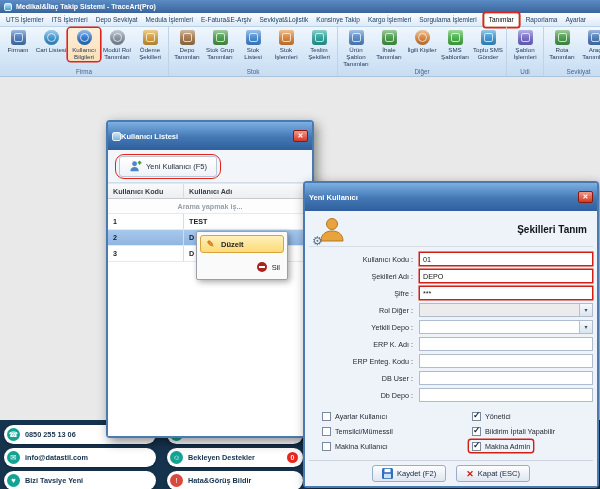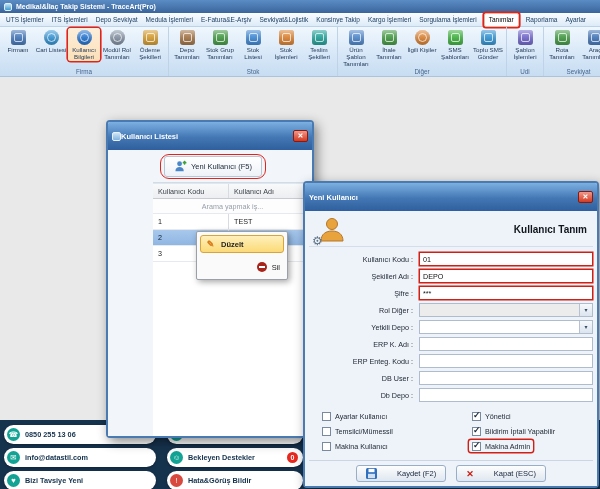--- a/index.html
+++ b/index.html
@@ -57,28 +57,28 @@
              background:linear-gradient(#7cb0e2,#4377b4 55%,#2f5f9e);color:#fff;font-size:7.5px;font-weight:bold;
              border-radius:2px 2px 0 0;}
   .dlg-ico{width:9px;height:9px;border-radius:2px;background:linear-gradient(#cfe6f8,#7fb2dd);
            border:1px solid #e6f1fa;flex:none;}
   .dlg-close{margin-left:auto;width:15px;height:12px;border-radius:2px;flex:none;
              background:linear-gradient(#f2988a,#d33a21);border:1px solid #8a1a10;color:#fff;
              font-size:7px;line-height:10px;text-align:center;font-weight:bold;}
 
   
   #user-list{left:106px;top:120px;width:208px;height:318px;z-index:2;}
-  .ul-body{flex:1;display:flex;flex-direction:column;background:#f2f6fb;overflow:hidden;padding-left:45px;}
+  .ul-body{flex:1;display:flex;flex-direction:column;background:#f2f6fb;overflow:hidden;}
   .ul-toolbar{height:33px;display:flex;align-items:center;padding-left:7px;
               background:#f2f6fb;border-bottom:1px solid #d0dce8;}
   .annot{border:1.6px solid #e2231a;border-radius:9px;padding:1px 3px;}
   .new-user-btn{display:flex;align-items:center;gap:4px;height:21px;padding:0 9px;
                 background:linear-gradient(#ffffff,#eef2f7);border:1px solid #b8c6d6;border-radius:3px;
                 font-size:7.5px;color:#1c2a3a;font-family:inherit;}
-  .grid{flex:1;display:flex;flex-direction:column;background:#0c4a6e;border-top:1px solid #e2e7ee;}
+  .grid{flex:1;display:flex;flex-direction:column;background:#0c4a6e;border-top:1px solid #e2e7ee;font-weight:bold;}
   .g-head{display:flex;height:15px;background:linear-gradient(#f8f9fa,#eceef1);border-bottom:1px solid #c8ccd2;}
   .g-head div{font-size:7.2px;color:#3a3f46;line-height:15px;padding-left:5px;}
   .g-c1{width:76px;border-right:1px solid #d8dce2;flex:none;}
   .g-c2{flex:1;}
   .g-filter{height:15px;display:flex;align-items:center;justify-content:center;
             font-size:7.2px;color:#98a0aa;border-bottom:1px solid #e6e9ee;background:#fdfdfe;}
   .g-row{display:flex;height:16px;border-bottom:1px solid #e6e9ee;background:#fff;}
   .g-row div{font-size:7.2px;color:#222;line-height:16px;padding-left:5px;}
   .g-row.selected{background:linear-gradient(#a8c8ec,#8fb6e2);}
   .g-row.selected div{color:#0a1a30;}
@@ -113,21 +113,21 @@
   .combo-arrow{width:13px;height:12px;border-left:1px solid #b6c2d1;background:linear-gradient(#f6f9fc,#dbe4ef);
                font-size:6px;color:#3a4e66;text-align:center;line-height:12px;flex:none;}
   .combo.dis{background:#ececec;}
   .nu-checks{display:grid;grid-template-columns:150px 1fr;row-gap:3px;padding:8px 0 0 10px;}
   .chk{display:flex;align-items:center;gap:4px;height:12px;width:max-content;padding:0 3px;}
   .cbox{width:9px;height:9px;background:#fff;border:1px solid #7a8a9e;position:relative;flex:none;}
   .cmark{position:absolute;left:0px;top:-3px;font-size:9px;font-weight:bold;color:#1a2a3a;}
   .clabel{font-size:7.2px;color:#1c2430;white-space:nowrap;}
   .red-annot{box-shadow:0 0 0 1.4px #d21f14;border-radius:2px;}
   .nu-buttons{margin-top:auto;border-top:1px solid #ccd6e2;padding:4px 0 2px;display:flex;justify-content:center;gap:10px;}
-  .btn{display:flex;align-items:center;gap:20px;height:17px;padding:0 9px;font-size:7.5px;color:#16243a;
+  .btn{display:flex;align-items:center;gap:4px;height:17px;padding:0 9px;font-size:7.5px;color:#16243a;
        background:linear-gradient(#fdfdfd,#dfe7f0);border:1px solid #98aec8;border-radius:3px;font-family:inherit;}
   .xico{color:#c81e12;font-weight:bold;font-size:9px;}
 </style>
 </head>
 <body>
 
 <div class="screen">
 
   <div class="titlebar">
     <span class="appico"></span>
@@ -344,21 +344,21 @@
     </div>
     <div class="nu-body">
       <div class="nu-header">
         <span class="nu-bigicon">
           <svg width="30" height="30" viewBox="0 0 30 30">
             <circle cx="17" cy="9" r="5.5" fill="#e8a33c" stroke="#b5772a"></circle>
             <path d="M6 26c0-7 5-10 11-10s11 3 11 10z" fill="#e8a33c" stroke="#b5772a"></path>
           </svg>
           <span class="nu-gear">⚙</span>
         </span>
-        <span class="nu-title">Kullanıcı Tanım</span>
+        <span class="nu-title">Şekilleri Tanım</span>
       </div>
 
       <div class="nu-form">
         <div class="frow">
           <label>Kullanıcı Kodu :</label>
           <input class="finput req" value="01" style="">
         </div>
         <div class="frow">
           <label>Şekilleri Adı :</label>
           <input class="finput req" value="DEPO" style="">

